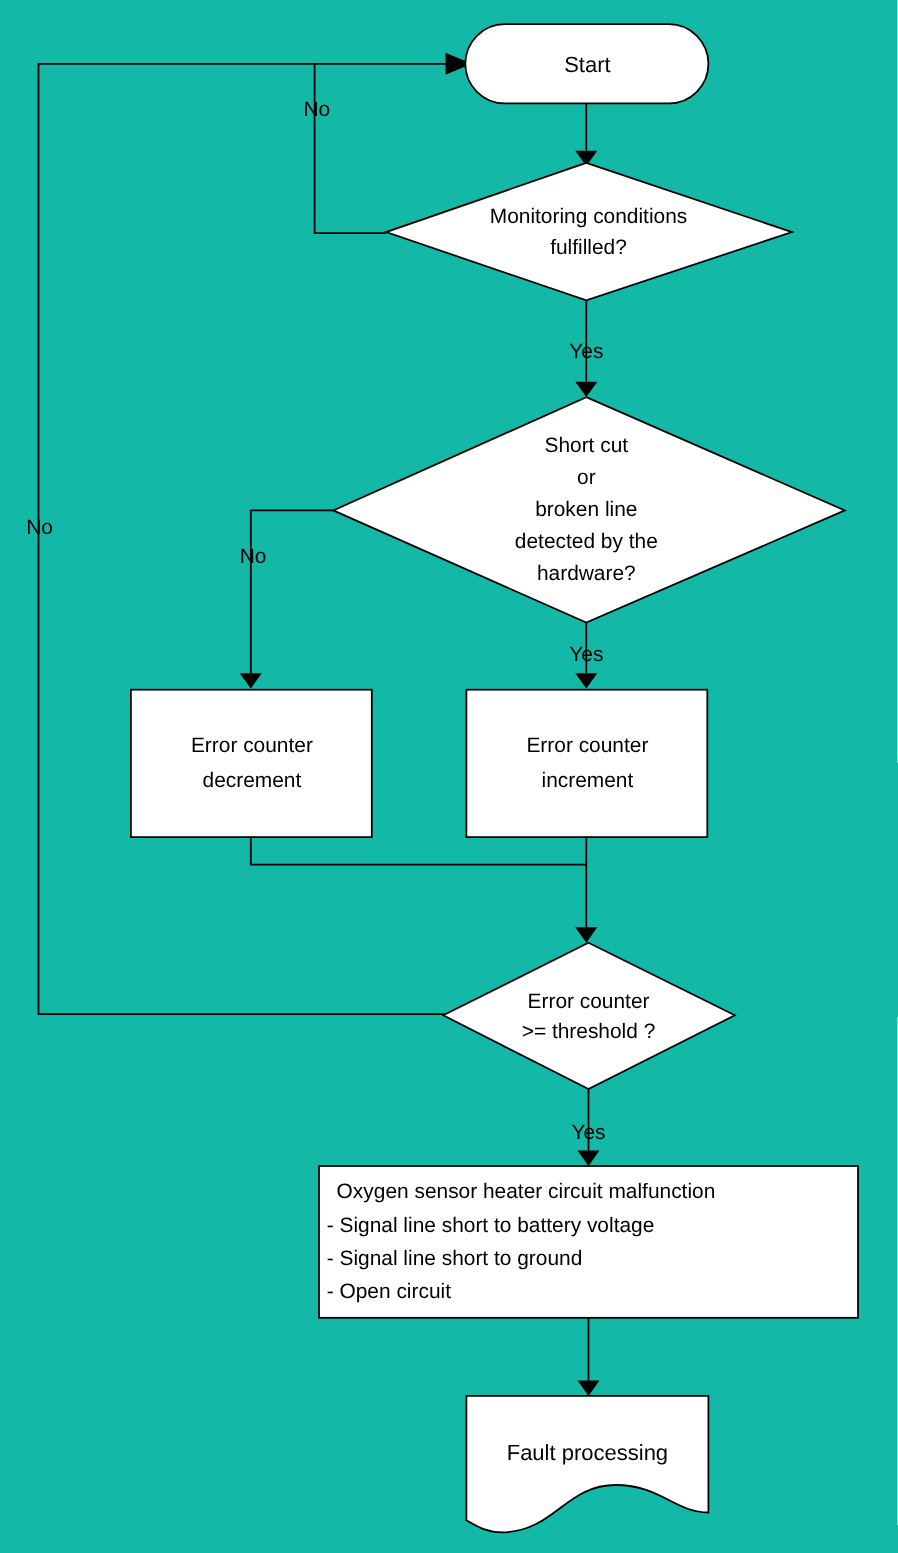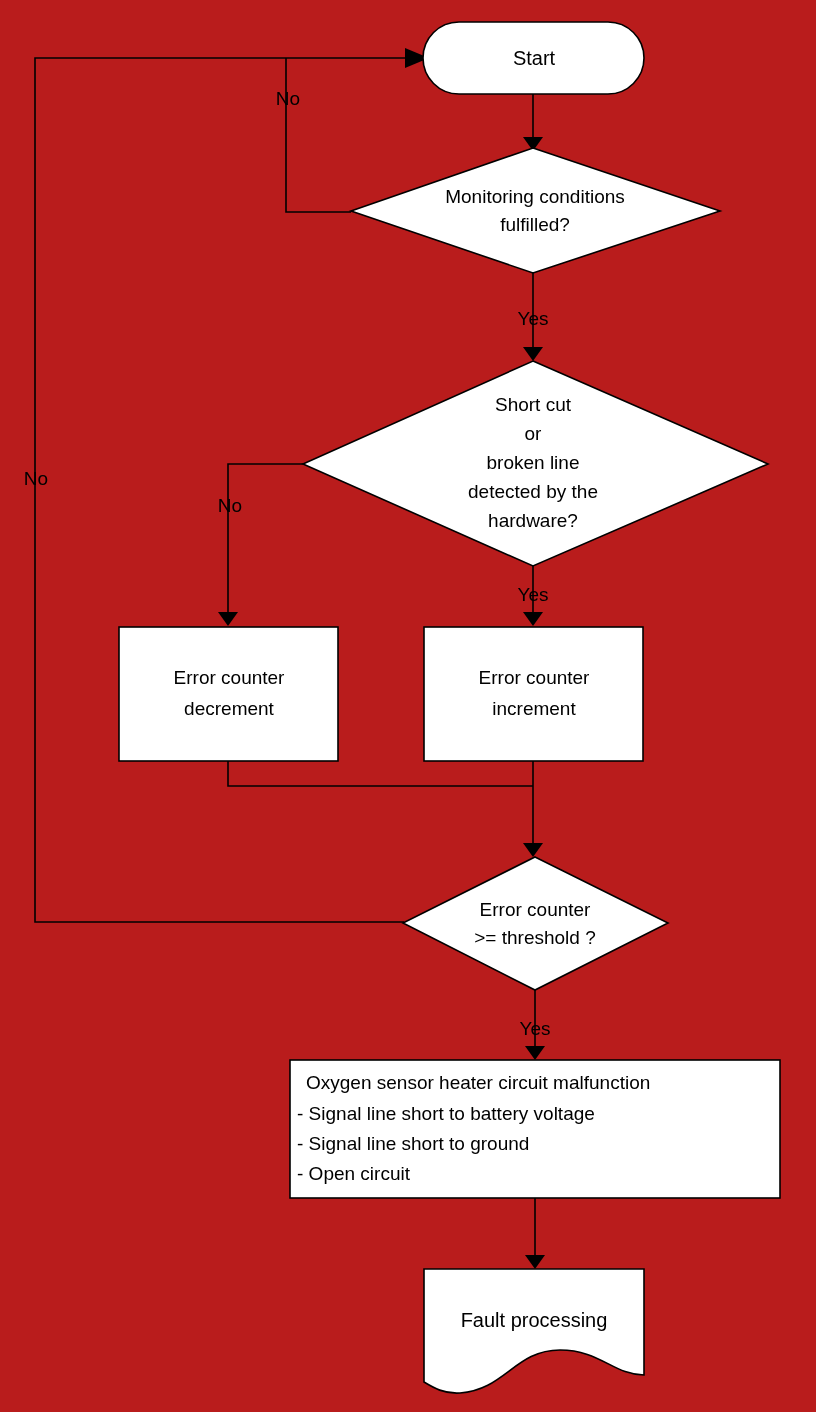--- a/index.html
+++ b/index.html
@@ -12,21 +12,21 @@
     width: 816px;
     height: 1412px;
     font-family: "Liberation Sans", sans-serif;
     color: #000000;
     overflow: hidden;
   }
   #flowchart-root {
     position: relative;
     width: 816px;
     height: 1412px;
-    background: #b91c1c;
+    background: #14b8a6;
   }
   svg#flow-svg {
     position: absolute;
     top: 0;
     left: 0;
     width: 816px;
     height: 1412px;
     display: block;
   }
   .shape-outline {

